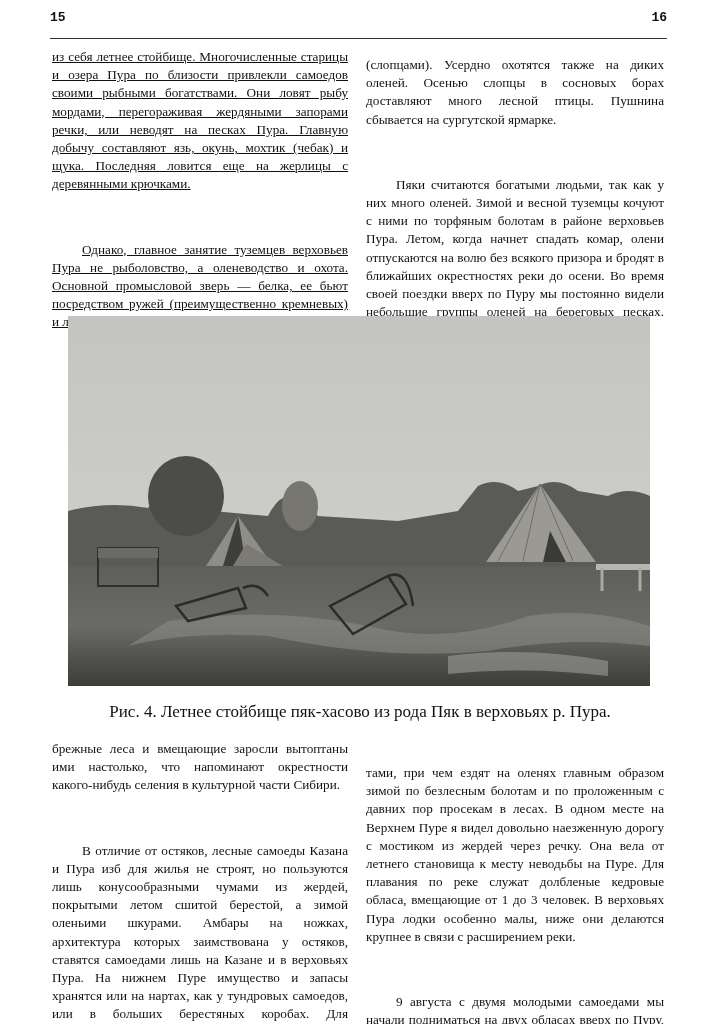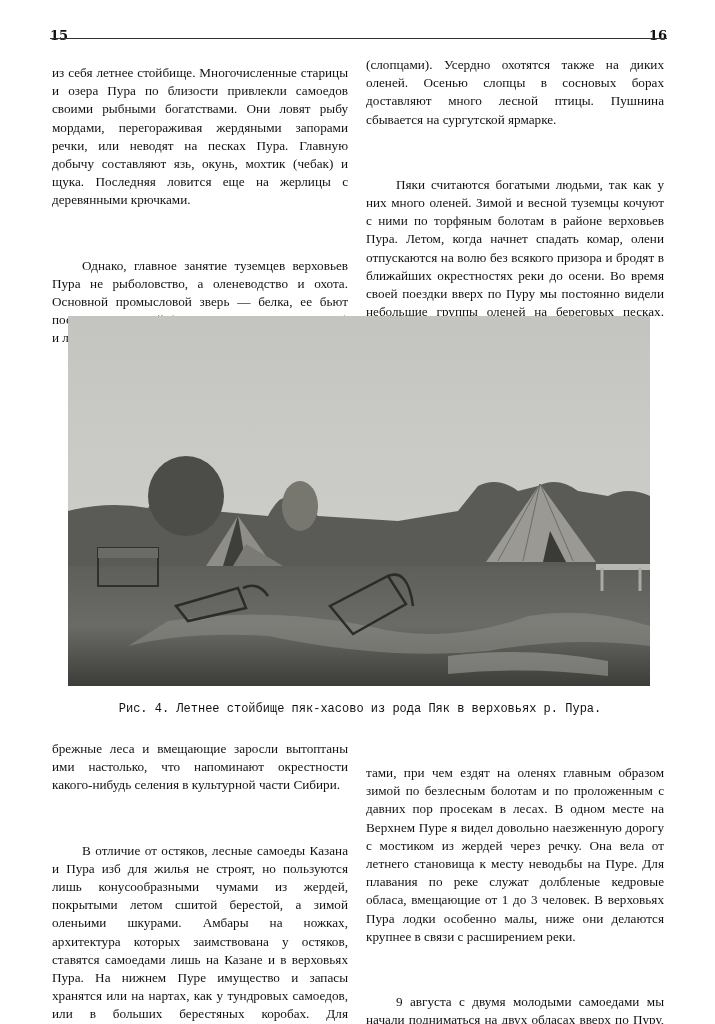--- a/index.html
+++ b/index.html
@@ -1,33 +1,33 @@
 <!DOCTYPE html>
 <html><head>
 <meta charset="utf-8">
 <style>
   html, body { margin:0; padding:0; }
   body {
     width:715px; height:1024px; background:#ffffff; position:relative; overflow:hidden;
     font-family: "DejaVu Serif", "Liberation Serif", serif; color:#111;
   }
-  .header { position:absolute; top:28px; left:50px; width:617px; height:18px; }
+  .header { position:absolute; top:10px; left:50px; width:617px; height:18px;font-family:Liberation Mono, monospace; }
   .header .pn-left { position:absolute; left:0; top:0; font-size:13px; font-weight:bold; }
   .header .pn-right { position:absolute; right:0; top:0; font-size:13px; font-weight:bold; }
   .header .title { position:absolute; left:0; right:0; top:0; text-align:center; font-size:13px; letter-spacing:2px; }
   .rule { position:absolute; top:38px; left:50px; width:617px; height:0; border-top:1px solid #333; }
   .col { position:absolute; font-size:13.2px; line-height:18.2px; text-align:justify; font-family:"Liberation Serif","DejaVu Serif",serif; }
   .col p { margin:0; }
   .col p.indent { text-indent:30px;margin-top:47px; }
-  .col-tl { left:52px; top:64px; width:296px; }
+  .col-tl { left:52px; top:48px; width:296px;text-decoration:underline; }
   .col-tr { left:366px; top:56px; width:298px; }
   .col-bl { left:52px; top:740px; width:296px; }
   .col-br { left:366px; top:764px; width:298px; }
   .photo { position:absolute; left:68px; top:316px; width:582px; height:370px; overflow:hidden; }
-  .caption { position:absolute; top:702px; left:60px; width:600px; text-align:center; font-size:12px; font-family:Liberation Mono, monospace; }
+  .caption { position:absolute; top:702px; left:60px; width:600px; text-align:center; font-size:17px; font-family:Liberation Serif, serif; }
 </style>
 </head>
 <body>
 
 <div class="header">
   <span class="pn-left">15</span>
   <span class="pn-right">16</span>
 </div>
 <div class="rule"></div>
 

